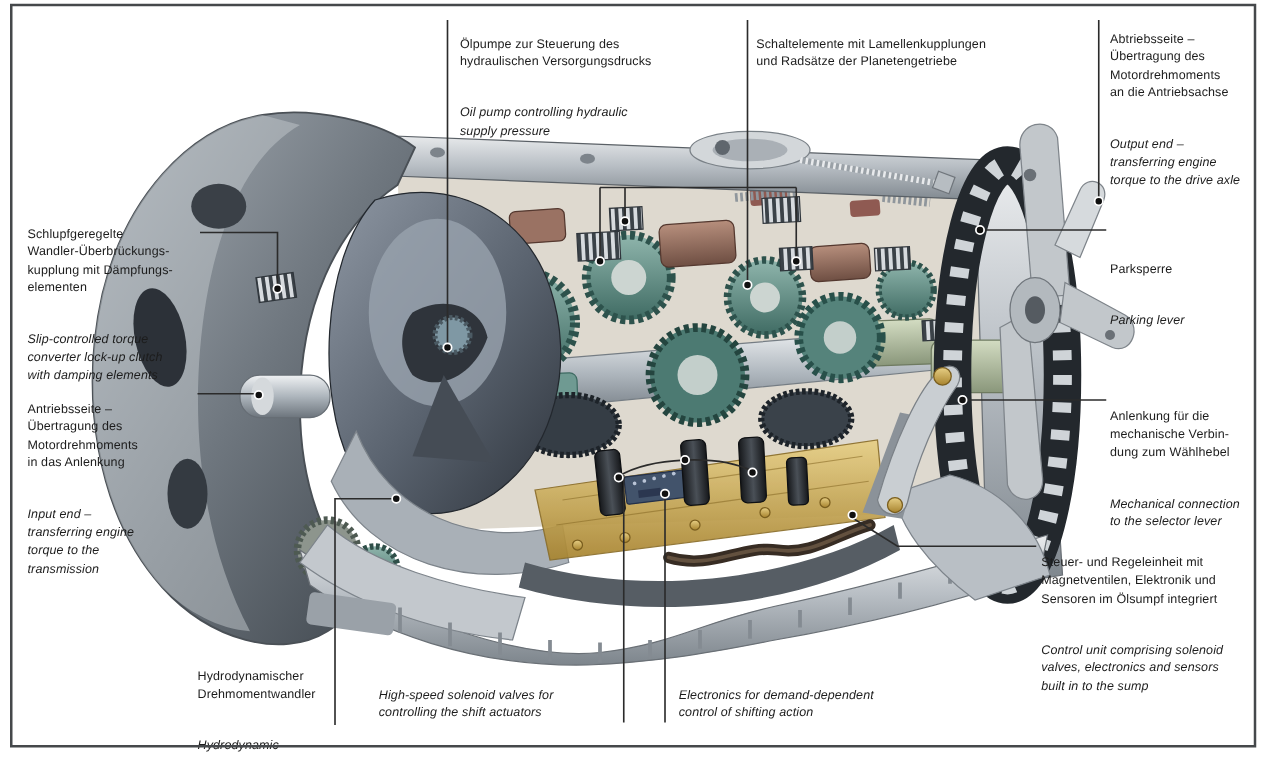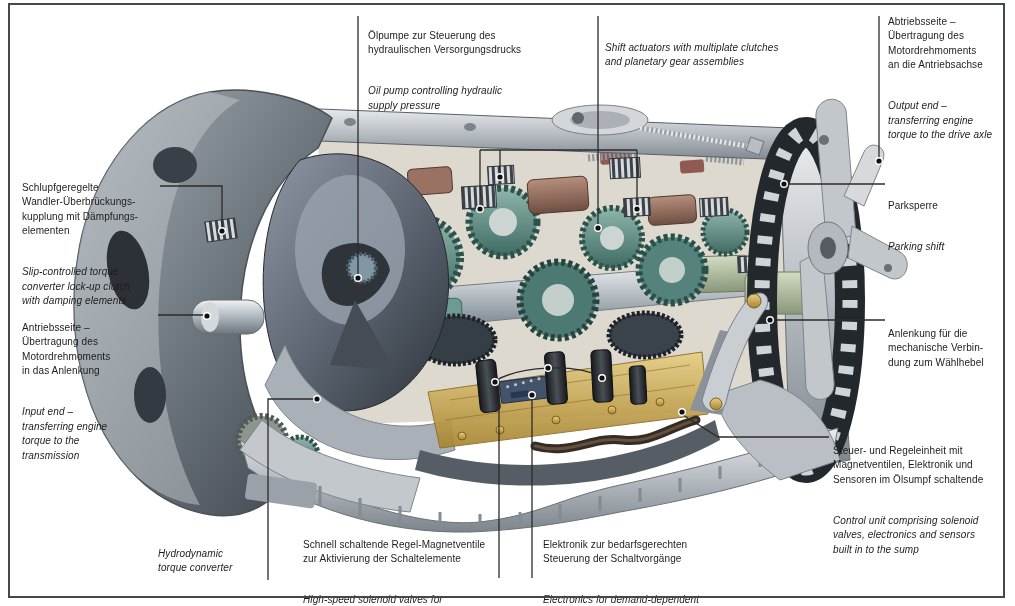--- a/index.html
+++ b/index.html
@@ -279,37 +279,37 @@
   </svg>
 
   <div class="label" style="left:368px; top:14px;">
     <div class="de">Ölpumpe zur Steuerung des
 hydraulischen Versorgungsdrucks</div>
     <div class="en">Oil pump controlling hydraulic
 supply pressure</div>
   </div>
 
   <div class="label" style="left:605px; top:14px;">
-    <div class="en">Shift actuators with multiplate clutches
-and planetary gear assemblies</div>
-  </div>
-
-  <div class="label" style="left:888px; top:0;">
+    <div class="de">Schaltelemente mit Lamellenkupplungen
+und Radsätze der Planetengetriebe</div>
+  </div>
+
+  <div class="label" style="left:888px; top:10px;">
     <div class="de">Abtriebsseite –
 Übertragung des
 Motordrehmoments
 an die Antriebsachse</div>
     <div class="en">Output end –
 transferring engine
 torque to the drive axle</div>
   </div>
 
-  <div class="label" style="left:888px; top:184px;">
+  <div class="label" style="left:888px; top:194px;">
     <div class="de">Parksperre</div>
-    <div class="en">Parking shift</div>
+    <div class="en">Parking lever</div>
   </div>
 
   <div class="label" style="left:22px; top:166px;">
     <div class="de">Schlupfgeregelte
 Wandler-Überbrückungs-
 kupplung mit Dämpfungs-
 elementen</div>
     <div class="en">Slip-controlled torque
 converter lock-up clutch
 with damping elements</div>
@@ -323,44 +323,44 @@
     <div class="en">Input end –
 transferring engine
 torque to the
 transmission</div>
   </div>
 
   <div class="label" style="left:888px; top:312px;">
     <div class="de">Anlenkung für die
 mechanische Verbin-
 dung zum Wählhebel</div>
+    <div class="en">Mechanical connection
+to the selector lever</div>
   </div>
 
   <div class="label" style="left:833px; top:429px;">
     <div class="de">Steuer- und Regeleinheit mit
 Magnetventilen, Elektronik und
-Sensoren im Ölsumpf schaltende</div>
+Sensoren im Ölsumpf integriert</div>
     <div class="en">Control unit comprising solenoid
 valves, electronics and sensors
 built in to the sump</div>
   </div>
 
   <div class="label" style="left:158px; top:520px;">
+    <div class="de">Hydrodynamischer
+Drehmomentwandler</div>
     <div class="en">Hydrodynamic
 torque converter</div>
   </div>
 
   <div class="label" style="left:303px; top:523px;">
-    <div class="de">Schnell schaltende Regel-Magnetventile
-zur Aktivierung der Schaltelemente</div>
     <div class="en">High-speed solenoid valves for
 controlling the shift actuators</div>
   </div>
 
   <div class="label" style="left:543px; top:523px;">
-    <div class="de">Elektronik zur bedarfsgerechten
-Steuerung der Schaltvorgänge</div>
     <div class="en">Electronics for demand-dependent
 control of shifting action</div>
   </div>
 
   <div class="frame"></div>
 </div>
 
 </body></html>

